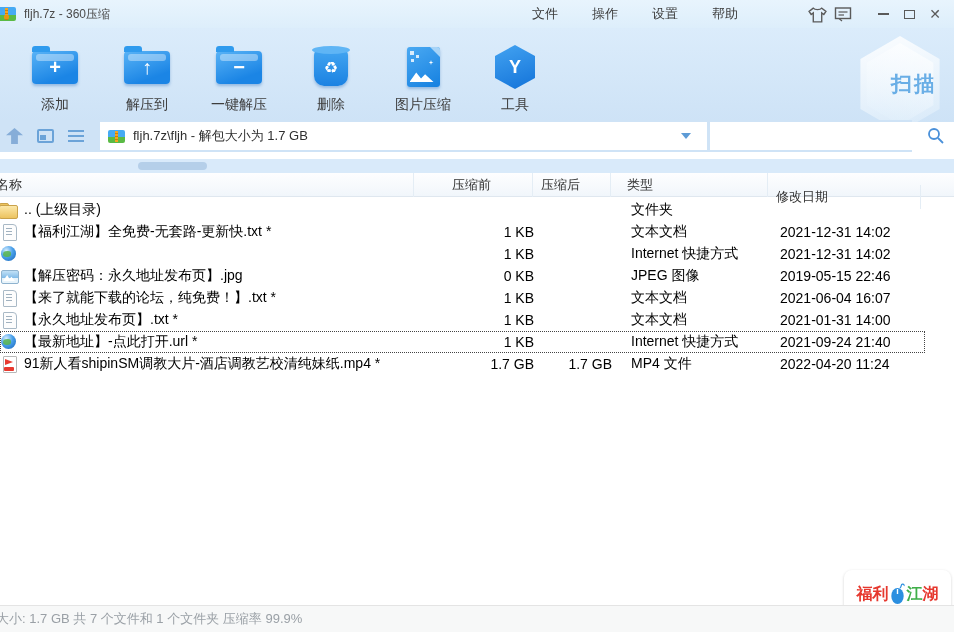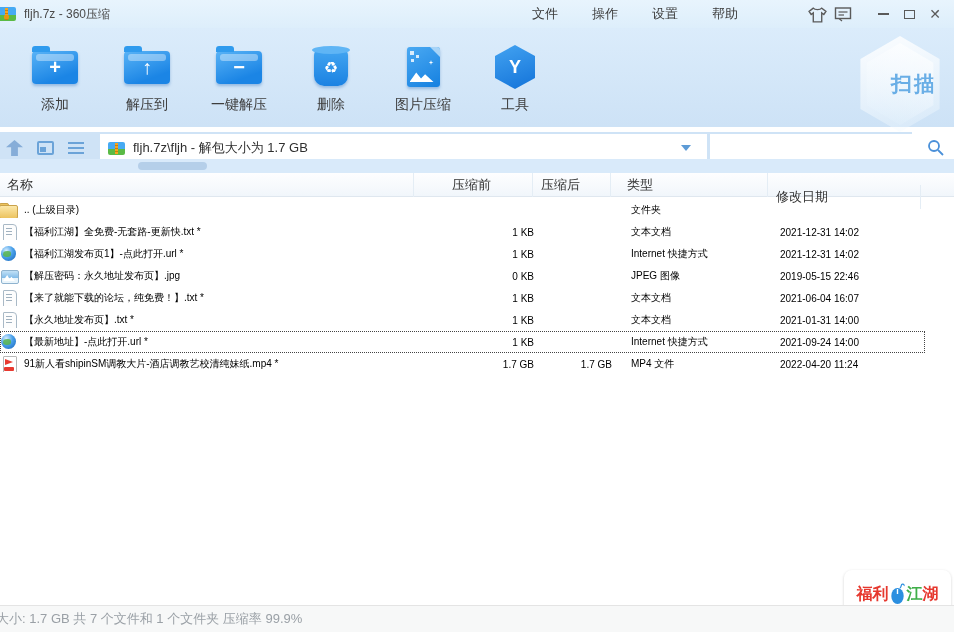--- a/index.html
+++ b/index.html
@@ -68,21 +68,21 @@
   .scan-badge { position:absolute; right:10px; top:8px; width:88px; height:96px;
             clip-path:polygon(50% 0,95% 24%,95% 76%,50% 100%,5% 76%,5% 24%);
             background:linear-gradient(165deg,rgba(255,255,255,.9),rgba(235,247,255,.25));
             display:flex; align-items:center; justify-content:center; }
   .scan-inner { width:74px; height:82px; clip-path:polygon(50% 0,95% 24%,95% 76%,50% 100%,5% 76%,5% 24%);
             background:linear-gradient(200deg,rgba(255,255,255,.75),rgba(214,236,252,.2));
             display:flex; align-items:center; justify-content:flex-end; }
   .scan-text { color:#69aee6; font-size:21px; font-weight:bold; letter-spacing:2px; }
 
   
-  .address-row { position:absolute; left:0; top:132px; width:912px; height:32px; background:#cfe3f6; }
+  .address-row { position:absolute; left:0; top:120px; width:912px; height:32px; background:#cfe3f6; }
   .nav-icons { position:absolute; left:6px; top:0; height:32px; display:flex; align-items:center; gap:14px; }
   .nav-up { width:17px; height:16px; background:#86add8;
             clip-path:polygon(50% 0,100% 46%,70% 46%,70% 100%,30% 100%,30% 46%,0 46%); }
   .nav-thumb { width:17px; height:14px; border:2px solid #6ba3d8; border-radius:2px; position:relative; }
   .nav-thumb::after { content:''; position:absolute; left:1px; bottom:1px; width:6px; height:5px; background:#6ba3d8; }
   .nav-listico { width:16px; height:12px;
             background:repeating-linear-gradient(180deg,#6ba3d8 0 2px,transparent 2px 5px); }
   .path-box { position:absolute; left:100px; top:2px; width:607px; height:28px; background:#fff;
               display:flex; align-items:center; padding:0 8px; }
   .path-ico { width:17px; height:13px; position:relative; border-radius:2px; flex:none;
@@ -97,30 +97,30 @@
   .search-input { flex:1; height:100%; border:none; outline:none; font-size:13px; padding:0 6px; background:transparent; }
 
   
   .hscroll { position:absolute; left:0; top:159px; width:954px; height:14px; background:#d9eafa; }
   .hthumb { position:absolute; left:138px; top:3px; width:69px; height:8px; background:#b5cfe9; border-radius:4px; }
 
   
   .table-header { position:absolute; left:0; top:173px; width:954px; height:24px;
               background:linear-gradient(#fefeff,#f1f6fb); border-bottom:1px solid #dfe7ef; display:flex; }
   .hcell { height:24px; line-height:24px; font-size:13px; color:#333; border-right:1px solid #e4edf5; white-space:nowrap; }
-  .hc-name { width:414px; padding-left:12px; }
+  .hc-name { width:414px; padding-left:1px; }
   .hc-name span { margin-left:-5px; }
   .hc-before { width:87px; padding-left:6px;margin-left:32px; }
   .hc-after  { width:78px; padding-left:8px; }
   .hc-type   { width:157px; padding-left:16px; }
   .hc-date   { width:153px; padding-left:8px;margin-top:12px; }
   .rows { position:absolute; left:0; top:199px; width:954px; }
   .row { display:flex; width:925px; height:22px; align-items:center; }
   .row.focused { outline:1px dotted #444; outline-offset:-1px; }
-  .cell { font-size:10px; color:#000; white-space:nowrap; overflow:hidden; }
+  .cell { font-size:14px; color:#000; white-space:nowrap; overflow:hidden; }
   .c-name { width:450px; display:flex; align-items:center; }
   .c-before { width:87px; text-align:right; padding-right:3px; }
   .c-after  { width:78px; text-align:right; padding-right:3px; }
   .c-type   { width:157px; padding-left:16px; }
   .c-date   { width:153px; padding-left:8px; }
 
   
   .fico { width:17px; height:16px; position:relative; flex:none; margin:0 6px 0 1px; }
   .fi-folder::before { content:''; position:absolute; left:-2px; top:1px; width:8px; height:4px;
         background:#edc35d; border:1px solid #c9a24b; border-radius:2px 2px 0 0; }
@@ -312,21 +312,20 @@
         </div>
       <div class="cell c-before">1 KB</div>
       <div class="cell c-after"></div>
       <div class="cell c-type">文本文档</div>
       <div class="cell c-date">2021-12-31 14:02</div>
     </div>
 
     <div class="row">
       <div class="cell c-name">
           <span class="fico fi-globe"></span>
-          <span>【福利江湖发布页1】-点此打开.url *</span>
         </div>
       <div class="cell c-before">1 KB</div>
       <div class="cell c-after"></div>
       <div class="cell c-type">Internet 快捷方式</div>
       <div class="cell c-date">2021-12-31 14:02</div>
     </div>
 
     <div class="row">
       <div class="cell c-name">
           <span class="fico fi-img"></span>
@@ -361,21 +360,21 @@
     </div>
 
     <div class="row focused">
       <div class="cell c-name">
           <span class="fico fi-globe"></span>
           <span>【最新地址】-点此打开.url *</span>
         </div>
       <div class="cell c-before">1 KB</div>
       <div class="cell c-after"></div>
       <div class="cell c-type">Internet 快捷方式</div>
-      <div class="cell c-date">2021-09-24 14:00</div>
+      <div class="cell c-date">2021-09-24 21:40</div>
     </div>
 
     <div class="row">
       <div class="cell c-name">
           <span class="fico fi-mp4">
             <span class="bar"></span>
           </span>
           <span>91新人看shipinSM调教大片-酒店调教艺校清纯妹纸.mp4 *</span>
         </div>
       <div class="cell c-before">1.7 GB</div>

